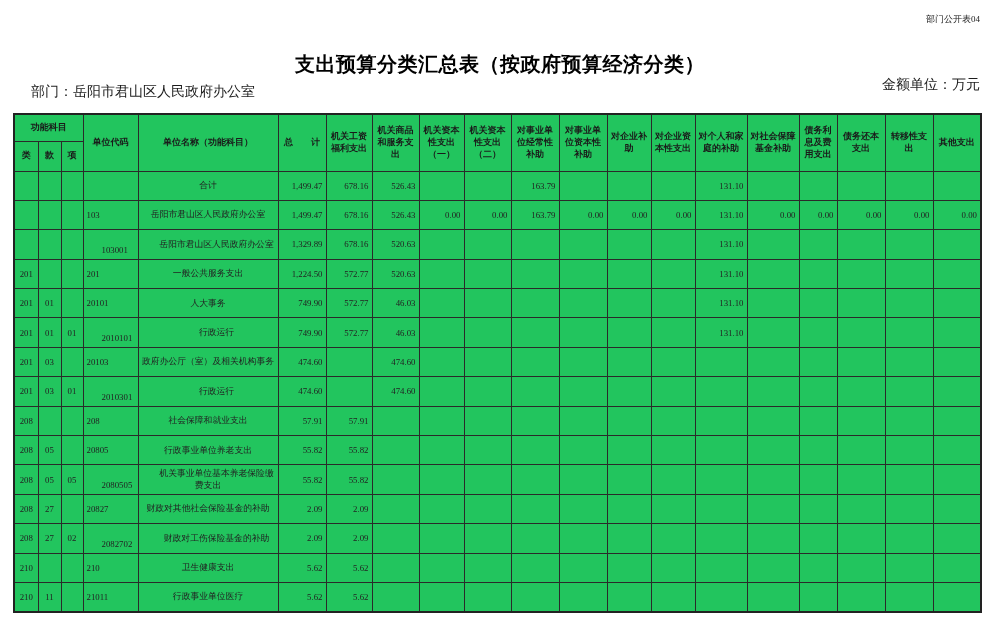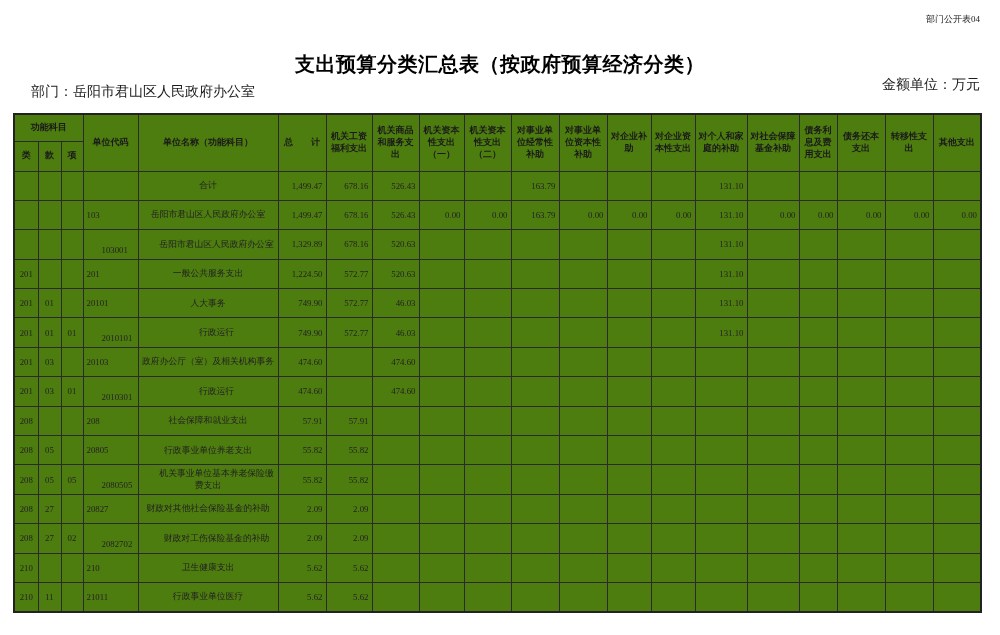--- a/index.html
+++ b/index.html
@@ -24,21 +24,21 @@
     font-size: 14px; font-weight: normal; padding-left: 18px;
   }
   .unit-note {
     position: absolute; top: 76px; right: 20px;
     font-size: 14px;
   }
   table.budget {
     position: absolute; top: 113px; left: 13px;
     border-collapse: collapse; table-layout: fixed;
     width: 969px; border: 2px solid #222;
-    background: #4d7c0f;
+    background: #22c55e;
   }
   table.budget th, table.budget td {
     border: 1px solid #2a2a2a;
     overflow: hidden;
   }
   thead tr.h1 { height: 27px; }
   thead tr.h2 { height: 30px; }
   tbody tr { height: 29.4px; }
   th {
     font-size: 9px; font-weight: bold; text-align: center;

